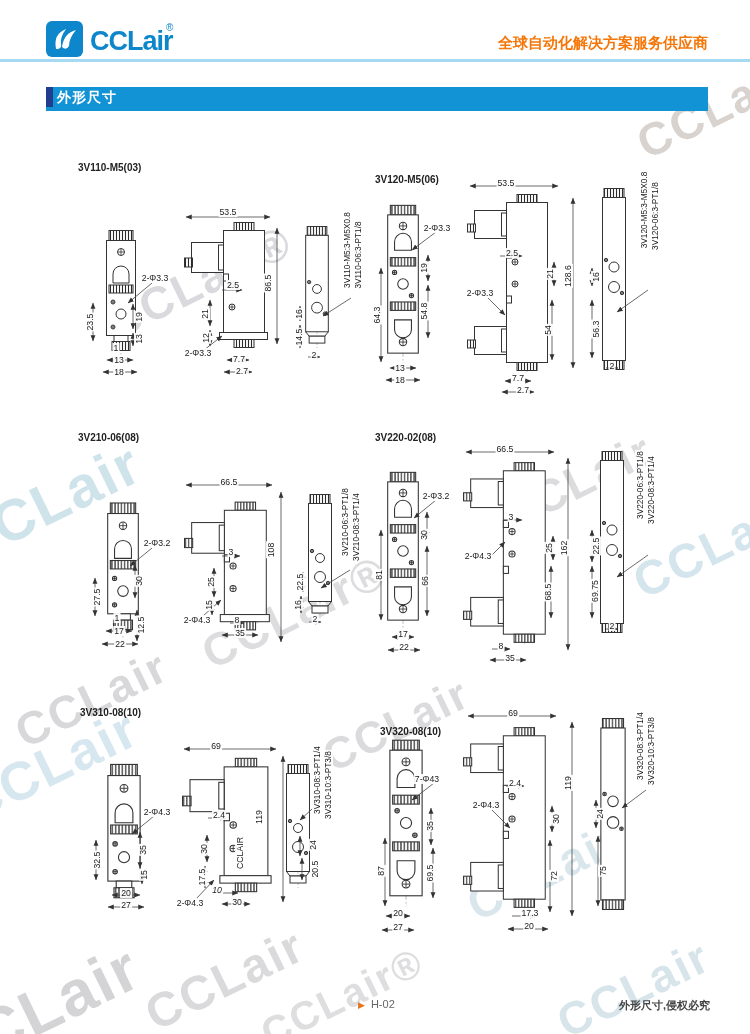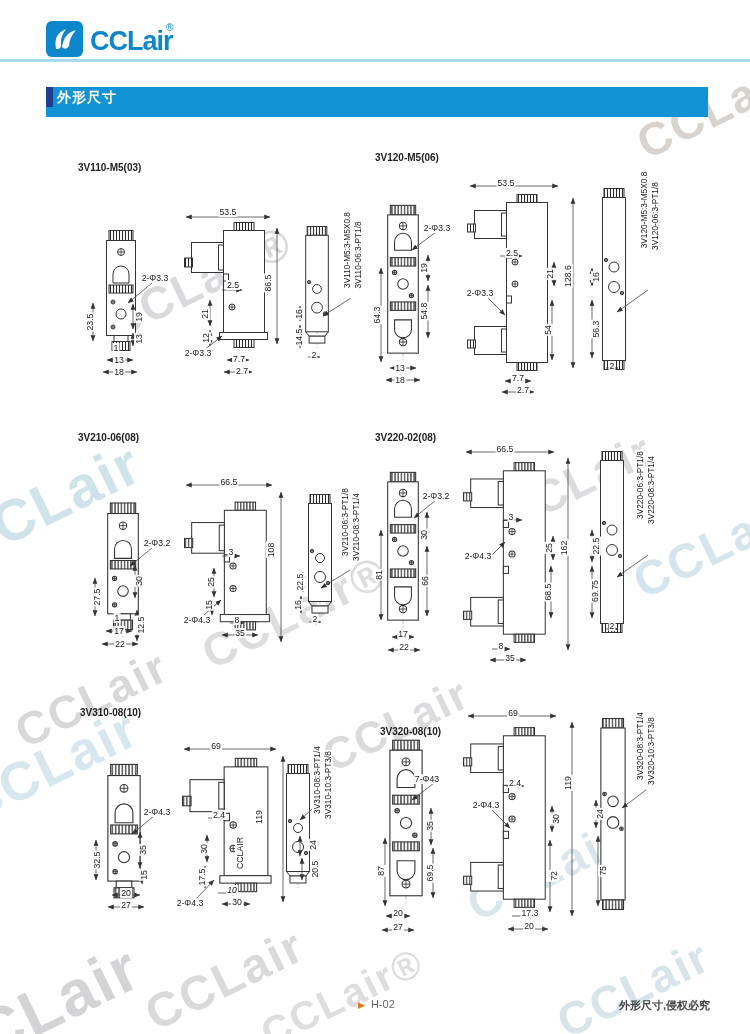--- a/index.html
+++ b/index.html
@@ -7,21 +7,21 @@
         font-family:"Liberation Sans",sans-serif;margin:0 auto;}
 
   
   #logo-box{position:absolute;left:46px;top:21px;width:37px;height:36px;background:#0d86cb;border-radius:6px;}
   #brand{position:absolute;left:90px;top:26px;font-size:27px;font-weight:bold;color:#0d86cb;letter-spacing:-1px;}
   #brand-reg{position:absolute;left:166px;top:22px;font-size:10px;color:#0d86cb;}
   #tagline{position:absolute;right:42px;top:34px;font-size:15px;font-weight:bold;color:#f5770a;}
   #header-line{position:absolute;left:0;top:59px;width:750px;height:3px;background:#a6d9f2;}
 
   
-  #section-bar{position:absolute;left:46px;top:87px;width:662px;height:30px;background:#1193d6;}
+  #section-bar{position:absolute;left:46px;top:87px;width:662px;height:24px;background:#1193d6;}
   #section-bar-notch{position:absolute;left:0;top:0;width:7px;height:20px;background:#203d8e;}
   #section-title{position:absolute;left:11px;top:2px;font-size:14px;font-weight:bold;color:#fff;letter-spacing:1px;}
 
   
   .wm{position:absolute;font-weight:bold;transform:rotate(-26deg);white-space:nowrap;letter-spacing:2px;z-index:0;}
 
   
   #drawing-svg{position:absolute;left:0;top:0;z-index:1;pointer-events:none;}
   .b{fill:#fff;stroke:#333;stroke-width:1;}
   .h{fill:url(#hatch);stroke:#333;stroke-width:1;}
@@ -66,29 +66,30 @@
     </div>
 
   <div id="logo-box">
     <svg width="37" height="36" viewBox="0 0 37 36">
       <path d="M10,28 Q7,13 20,8 Q14,16 15,23 Q16,27 12,28 Z" fill="#fff"></path>
       <path d="M16,26 Q18,12 30,9 Q23,17 23,25 Q20,30 16,26 Z" fill="#fff"></path>
     </svg>
   </div>
   <div id="brand">CCLair</div>
   <div id="brand-reg">®</div>
+  <div id="tagline">全球自动化解决方案服务供应商</div>
   <div id="header-line"></div>
 
   <div id="section-bar">
     <div id="section-bar-notch"></div>
     <div id="section-title">外形尺寸</div>
   </div>
 
   <div class="group-title" style="left:78px;top:162px">3V110-M5(03)</div>
-  <div class="group-title" style="left:375px;top:152px">3V120-M5(06)</div>
+  <div class="group-title" style="left:375px;top:174px">3V120-M5(06)</div>
   <div class="group-title" style="left:78px;top:432px">3V210-06(08)</div>
   <div class="group-title" style="left:375px;top:432px">3V220-02(08)</div>
   <div class="group-title" style="left:80px;top:707px">3V310-08(10)</div>
   <div class="group-title" style="left:380px;top:726px">3V320-08(10)</div>
 
   <svg id="drawing-svg" width="750" height="1034" viewBox="0 0 750 1034">
     <defs>
       <pattern id="hatch" width="3" height="8" patternUnits="userSpaceOnUse">
         <rect width="3" height="8" fill="#fff"></rect>
         <path d="M1.5,0 V8" stroke="#2a2a2a" stroke-width="1.1"></path>
@@ -438,21 +439,21 @@
       <span class="dim rot" style="left: 143px; top: 850px;">35</span>
       <span class="dim rot" style="left: 144px; top: 875px;">15</span>
       <span class="dim" style="left: 126px; top: 893px;">20</span>
       <span class="dim" style="left: 126px; top: 905px;">27</span>
       <span class="dim" style="left: 216px; top: 746px;">69</span>
       <span class="dim rot" style="left: 259px; top: 817px;">119</span>
       <span class="dim" style="left: 219px; top: 815px;">2.4</span>
       <span class="dim rot" style="left: 204px; top: 849px;">30</span>
       <span class="dim rot" style="left: 202px; top: 877px;">17.5</span>
       <span class="dim rot" style="left: 240px; top: 853px;">CCLAIR</span>
-      <span class="dim" style="left: 232px; top: 890px; font-style: italic;">10</span>
+      <span class="dim" style="left: 217px; top: 890px; font-style: italic;">10</span>
       <span class="dim" style="left: 190px; top: 903px;">2-Φ4.3</span>
       <span class="dim" style="left: 237px; top: 902px;">30</span>
       <span class="dim rot" style="left: 317px; top: 780px; font-size: 8.3px;">3V310-08:3-PT1/4</span>
       <span class="dim rot" style="left: 328px; top: 785px; font-size: 8.3px;">3V310-10:3-PT3/8</span>
       <span class="dim rot" style="left: 313px; top: 845px;">24</span>
       <span class="dim rot" style="left: 315px; top: 869px;">20.5</span>
       <span class="dim" style="left: 427px; top: 779px;">7-Φ43</span>
       <span class="dim rot" style="left: 430px; top: 826px;">35</span>
       <span class="dim rot" style="left: 381px; top: 871px;">87</span>
       <span class="dim rot" style="left: 430px; top: 873px;">69.5</span>

